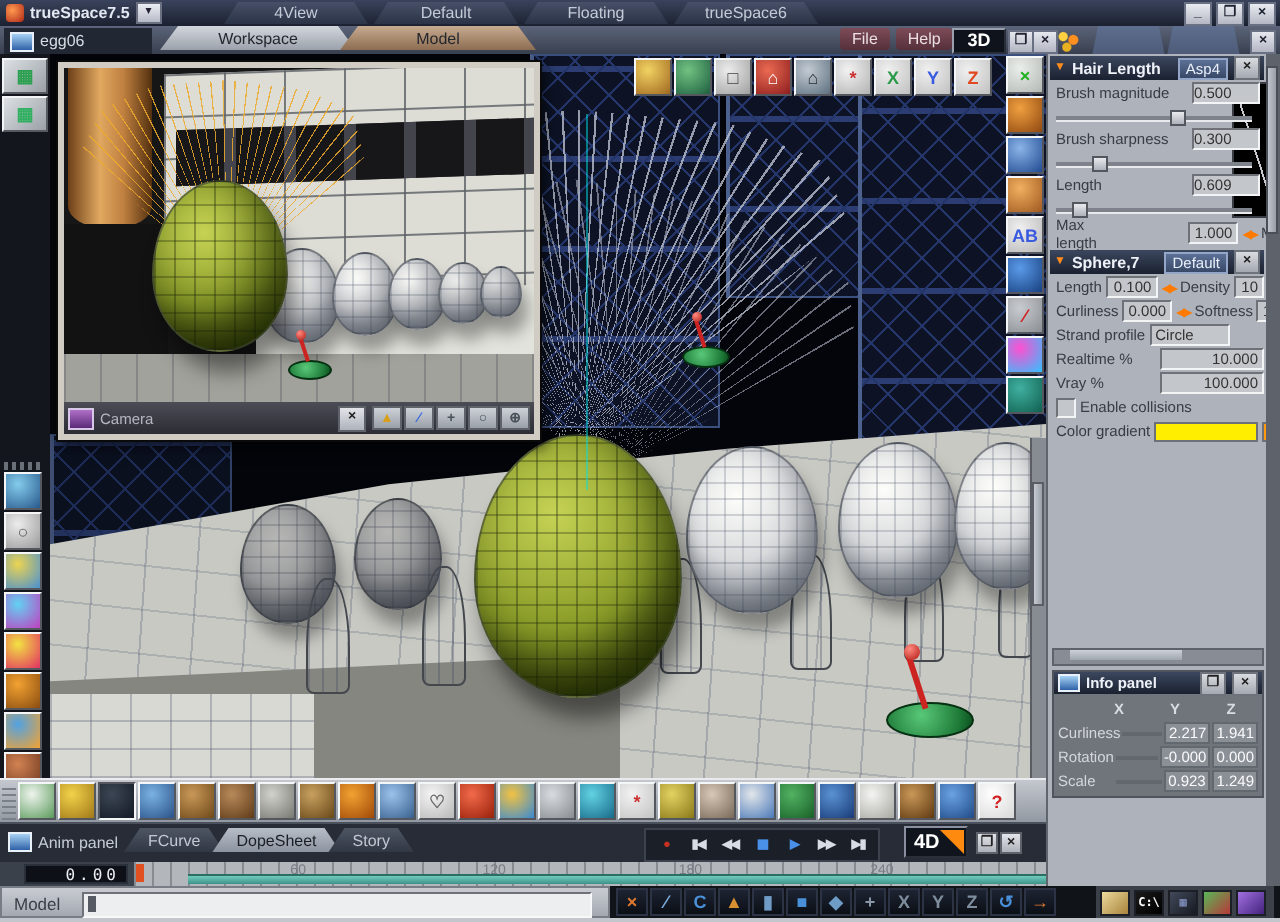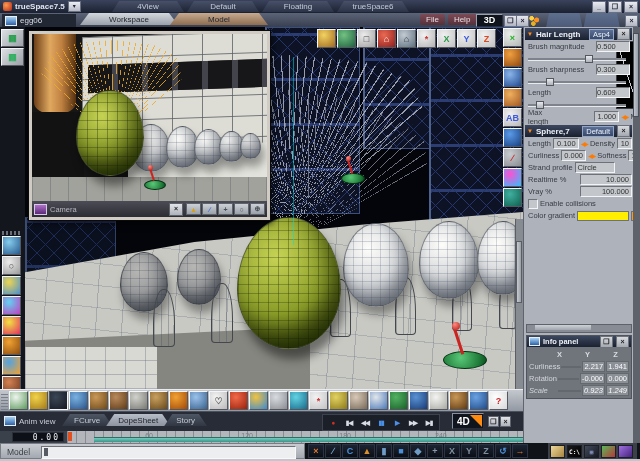--- a/index.html
+++ b/index.html
@@ -592,21 +592,21 @@
               <span class="cell"></span>
               <span class="cell">2.217</span>
               <span class="cell">1.941</span>
             </div>
               <div class="irow" style="left: 0%;">
               <span class="rl">Rotation</span>
               <span class="cell"></span>
               <span class="cell">-0.000</span>
               <span class="cell">0.000</span>
             </div>
-              <div class="irow" style="left: 0.924%; font-style: italic;">
+              <div class="irow" style="left: 0.924%;">
               <span class="rl">Scale</span>
               <span class="cell"></span>
               <span class="cell">0.923</span>
               <span class="cell">1.249</span>
             </div>
             </div>
         </div>
       </div>
     </div>
     <div class="rscroll">
@@ -692,21 +692,21 @@
         </div>
         <div class="tool" style="--c1: #ffffff; --c2: #d8d8d8; --fg: #d02020;">
           <span>?</span>
         </div>
       </div>
   </div>
 
   <div class="animrow">
     <div class="achip">
       <span class="aicon"></span>
-      <span>Anim view</span>
+      <span>Anim panel</span>
     </div>
     <div class="atabs">
 
     <div class="atab"><span>FCurve</span></div>
         <div class="atab active"><span>DopeSheet</span></div>
         <div class="atab"><span>Story</span></div>
       </div>
     <div class="playback">
 
     <span class="pb" style="--fg: #c83020;"><span>●</span></span>

